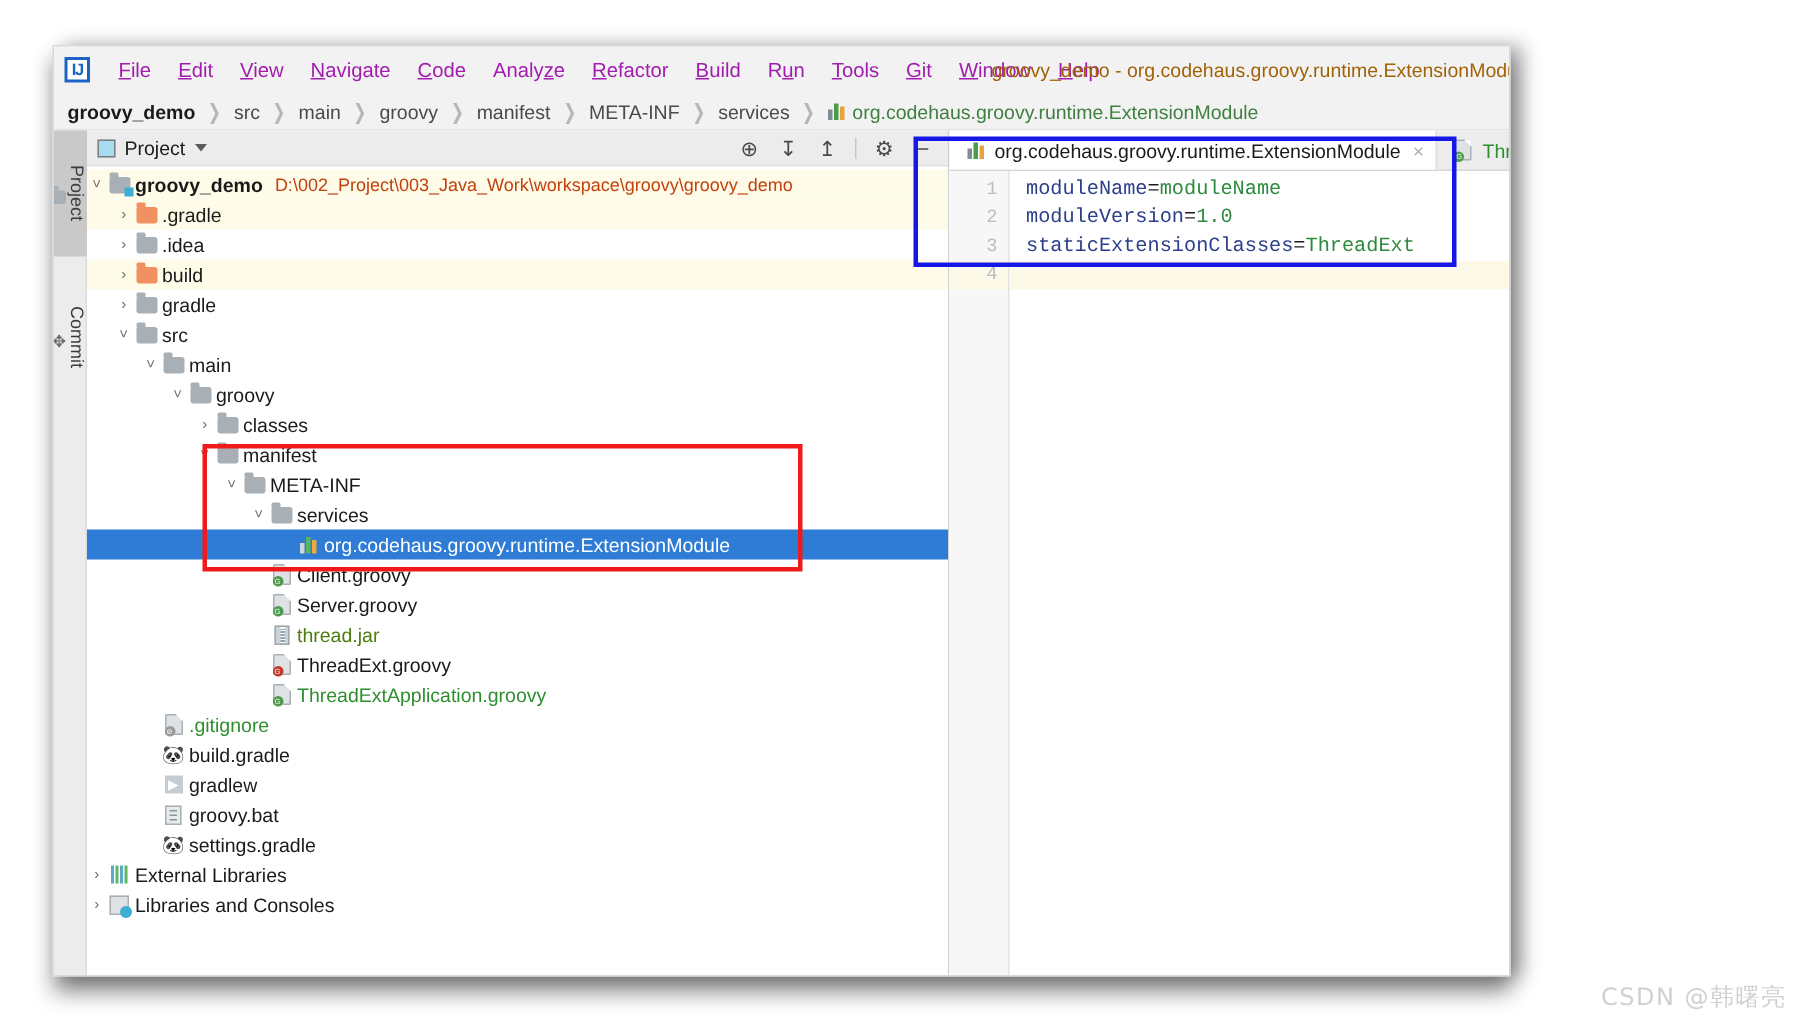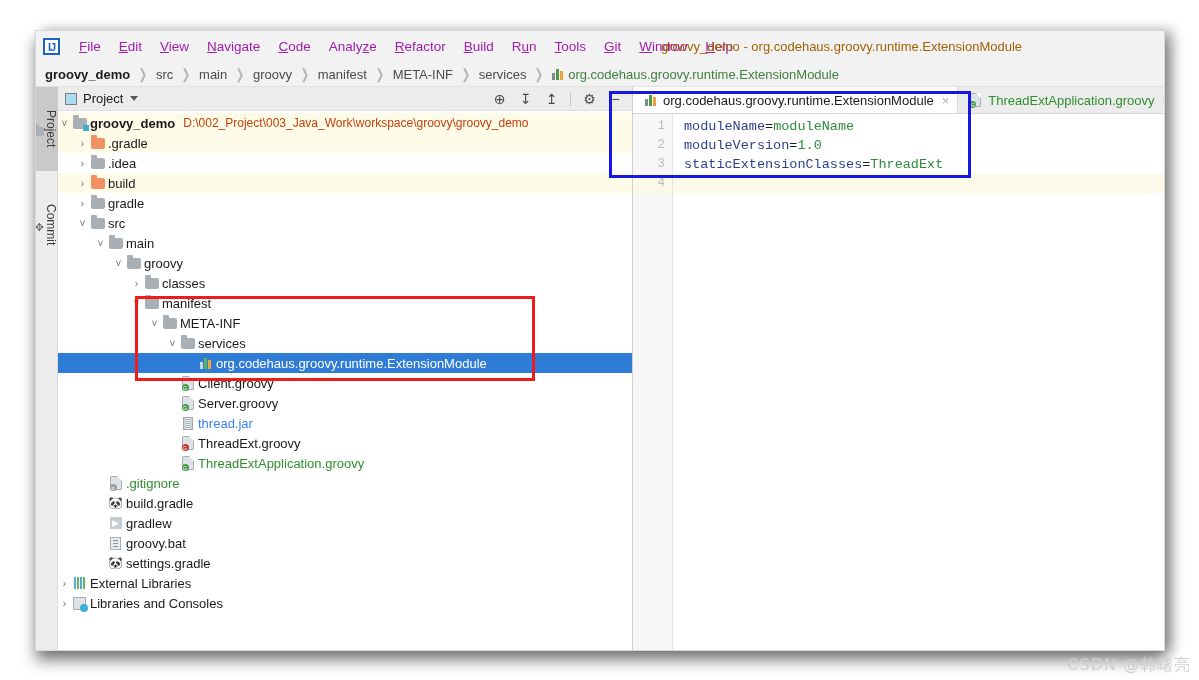--- a/index.html
+++ b/index.html
@@ -9,21 +9,21 @@
     font-family: "Liberation Sans", sans-serif;
     overflow: hidden;
   }
 
   #root { position: relative; width: 1199px; height: 680px; background: #fff; }
 
   
   #ide {
     position: absolute;
     left: 35px; top: 30px;
-    width: 1130px; height: 621px;
+    width: 972px; height: 621px;
     background: #f2f2f2;
     border: 1px solid #d9d9d9;
     box-shadow: 0 10px 14px rgba(0,0,0,0.45), 8px 0 12px rgba(0,0,0,0.30);
     overflow: hidden;
   }
 
   
   .menubar {
     height: 31px;
     background: #f2f2f2;
@@ -160,21 +160,21 @@
     width: 13px; flex: none;
     color: #6f6f6f; font-size: 10px;
     display: flex; align-items: center; justify-content: center;
   }
   .arrow.spacer { color: transparent; }
   .ic { width: 17px; flex: none; display: flex; align-items: center; justify-content: center; }
   .tlabel { margin-left: 2px; }
   .tlabel.bold { font-weight: bold; }
   .tpath { color: #c2410c; font-size: 12px; margin-left: 8px; }
   .g-green { color: #2f8f2f; }
-  .g-brown { color: #3b82f6; }
+  .g-brown { color: #4d7c0f; }
 
   
   .folder {
     width: 14px; height: 11px; position: relative; border-radius: 1px 2px 2px 2px;
   }
   .folder::before {
     content: ""; position: absolute; left: 0; top: -3px;
     width: 6px; height: 3px; border-radius: 1px 1px 0 0;
     background: inherit;
   }

